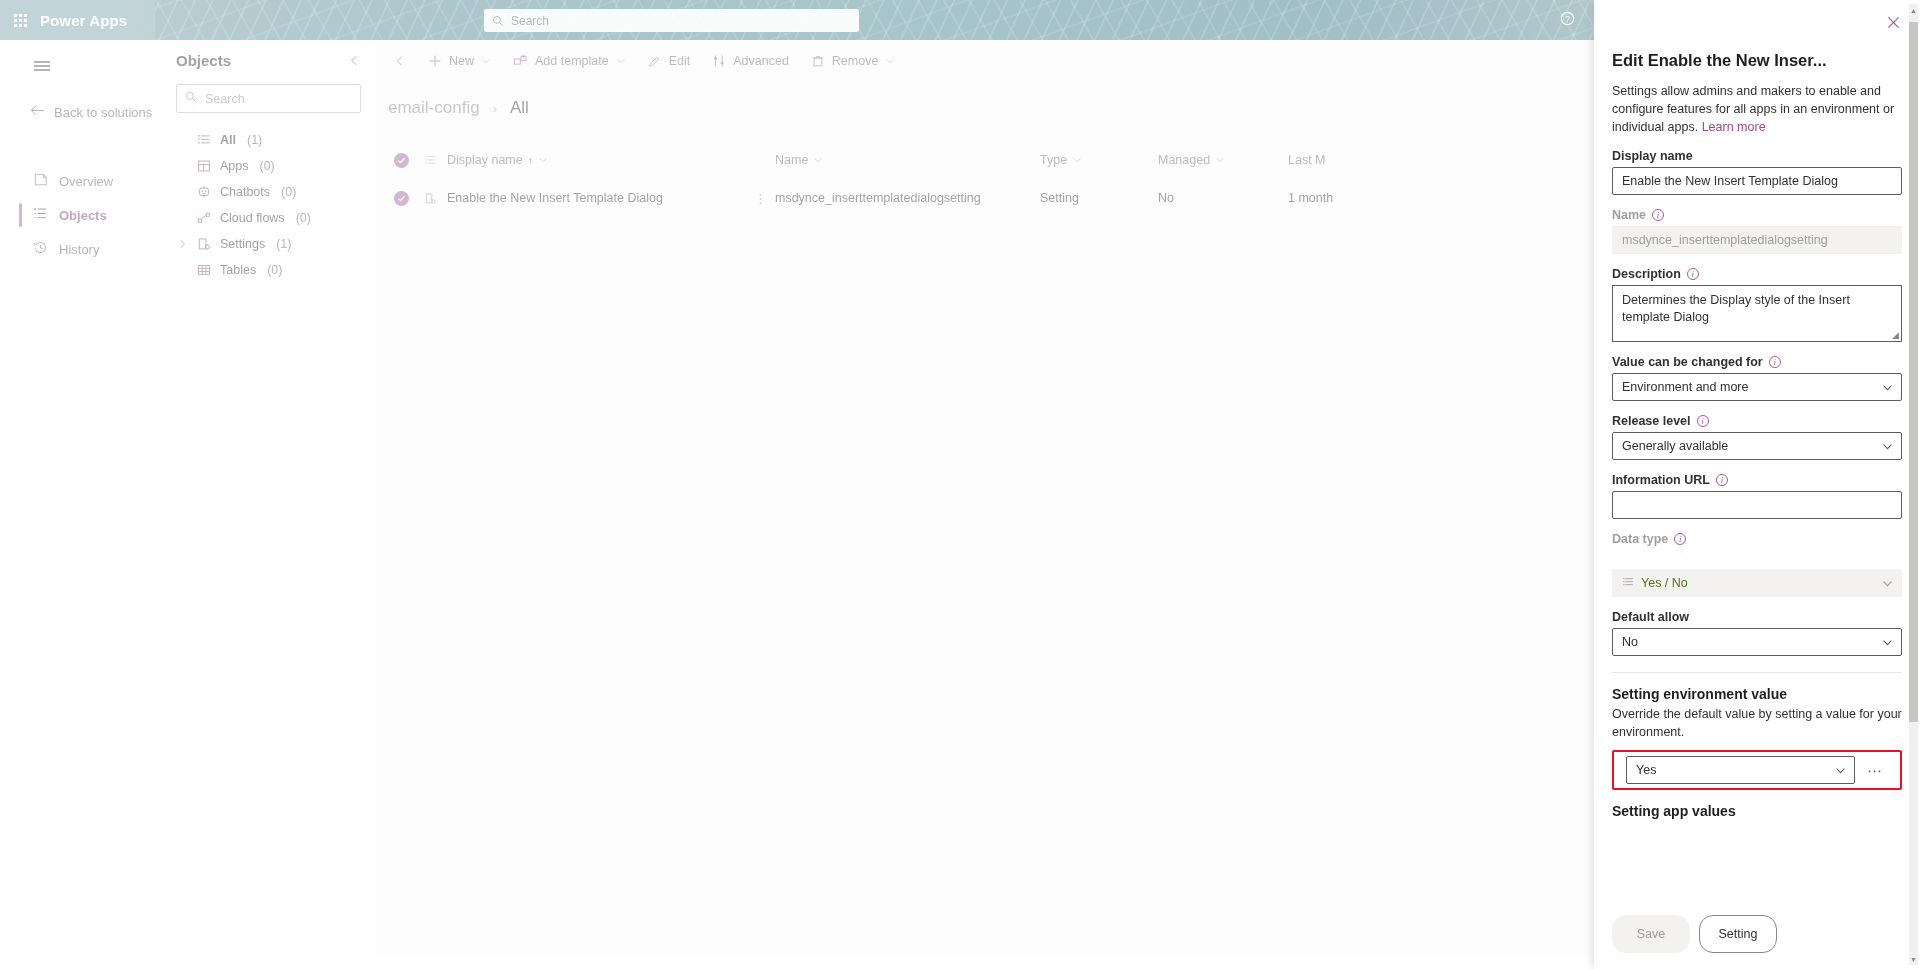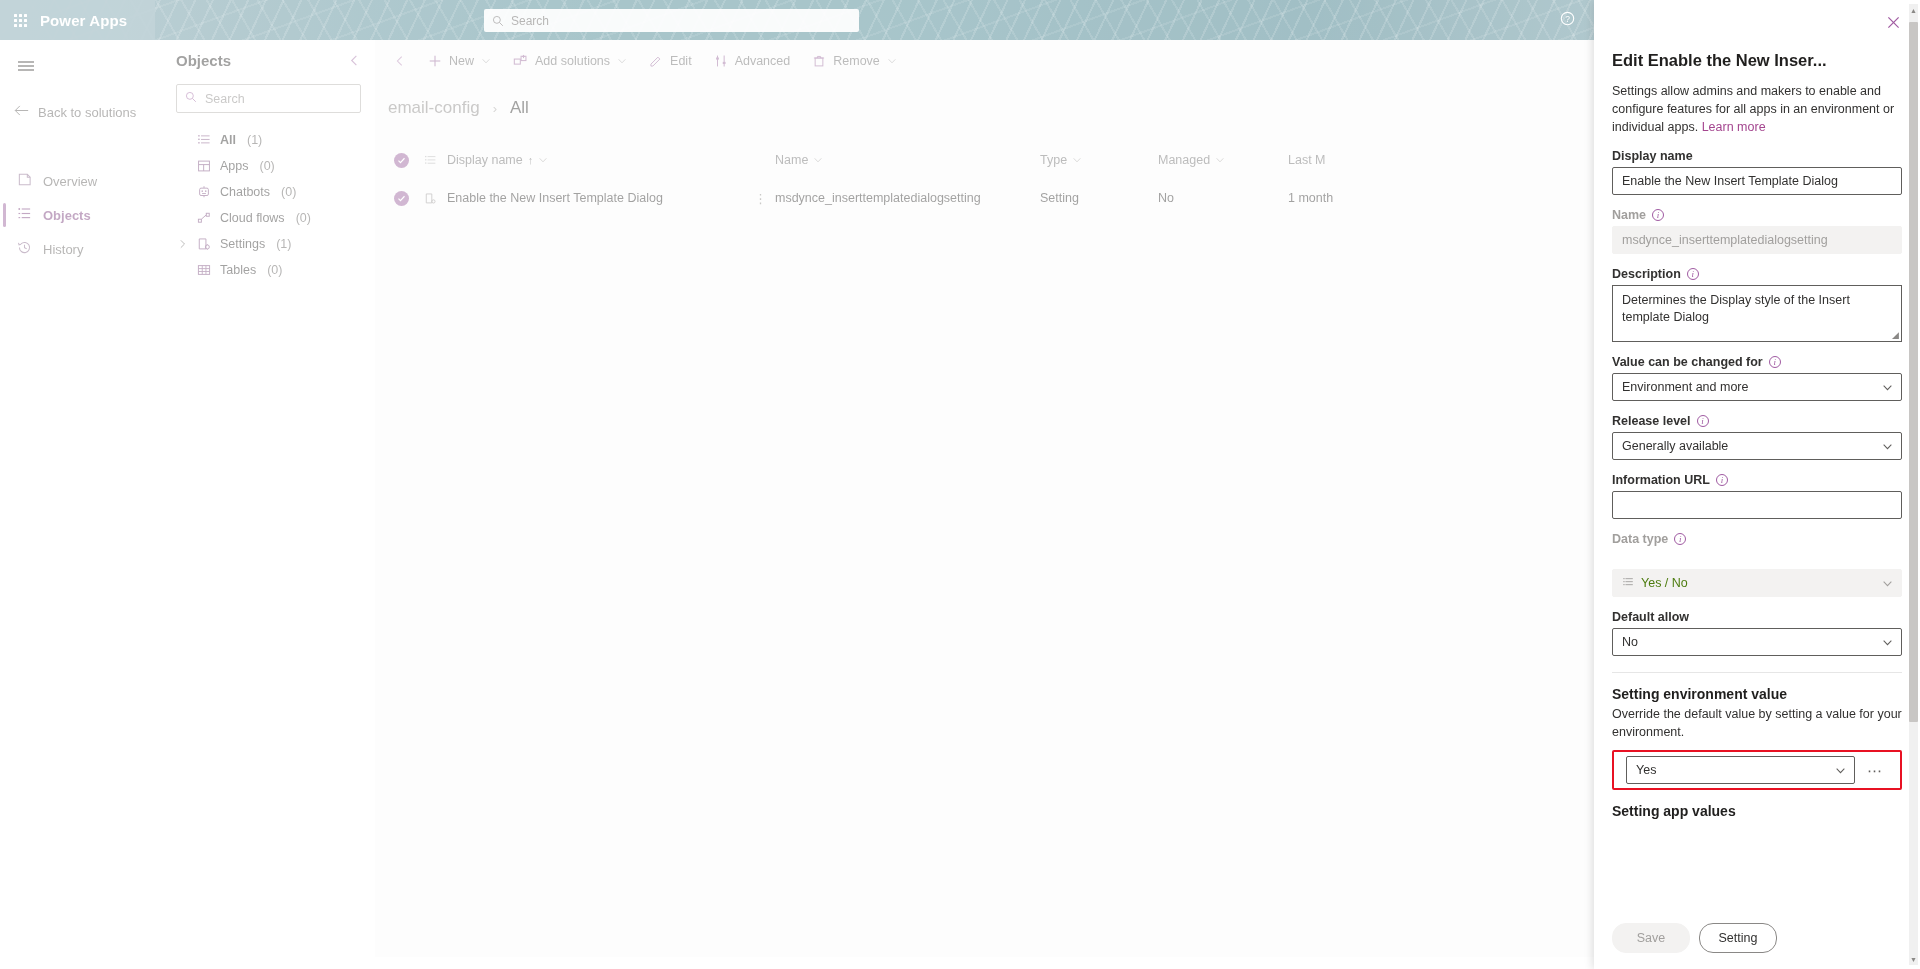--- a/index.html
+++ b/index.html
@@ -43,21 +43,21 @@
     display:flex; align-items:center; gap:7px; padding-left:16px;
     background:rgba(255,255,255,.10);
   }
   .env-texts { line-height:1.05; }
   .env-label { color:#fff; font-size:9px; opacity:.95; }
   .env-name { color:#fff; font-size:14px; }
   .env-icon { color:#fff; opacity:.95; display:flex; }
   .suite-icons { position:absolute; right:345px; top:0; height:40px; display:flex; align-items:center; gap:14px; color:#fff; }
 
   
-  .rail { position:absolute; left:0; top:40px; width:160px; height:684px; background:#fff; }
+  .rail { position:absolute; left:16px; top:40px; width:160px; height:684px; background:#fff; }
   .hamburger { width:52px; height:44px; display:flex; align-items:center; justify-content:center; cursor:pointer; margin-top:4px; }
   .hamburger span { display:block; width:16px; height:1.5px; background:#605e5c; margin:2.5px 0; }
   .back-link { display:flex; align-items:center; gap:9px; padding:0 0 0 14px; height:36px; color:#605e5c; font-size:13px; cursor:pointer; margin-top:6px; }
   .rail-items { margin-top:34px; }
   .rail-item { position:relative; display:flex; align-items:center; gap:11px; height:34px; padding-left:17px; color:#605e5c; font-size:13px; cursor:pointer; }
   .rail-item.active { color:#7b3f7d; font-weight:600; }
   .rail-item.active:before { content:""; position:absolute; left:3px; top:5px; width:2.5px; height:24px; background:#9a5f9c; border-radius:2px; }
 
   
   .objects-pane { position:absolute; left:160px; top:40px; width:215px; height:929px; background:#fff; }
@@ -156,21 +156,21 @@
   .section-sub { font-size:12.5px; color:#323130; margin-top:4px; line-height:1.4; }
 
   .highlight-box {
     margin-top:9px; border:2px solid #e81123; border-radius:2px; padding:4px 12px;
     display:flex; align-items:center; gap:7px;
   }
   .highlight-box .select { flex:1; }
   .ellipsis-btn { color:#605e5c; font-size:15px; letter-spacing:1px; cursor:pointer; padding:0 5px; line-height:1; }
 
   .panel-footer { padding:10px 18px 16px 18px; display:flex; gap:9px; justify-content:flex-start; }
-  .btn { height:30px; min-width:78px; border-radius:14px; font-size:12.5px; display:flex; align-items:center; justify-content:center; cursor:pointer; }
+  .btn { height:38px; min-width:78px; border-radius:14px; font-size:12.5px; display:flex; align-items:center; justify-content:center; cursor:pointer; }
   .btn-primary-disabled { background:#f3f2f1; color:#a19f9d; border:1px solid #f3f2f1; cursor:default; }
   .btn-default { background:#fff; color:#323130; border:1px solid #8a8886; }
 
   
   .pscroll { position:absolute; right:2px; top:4px; width:9px; height:961px; z-index:25; }
   .pscroll .track { position:absolute; inset:0; background:#f0f0f0; }
   .pscroll .thumb { position:absolute; left:0; top:18px; width:9px; height:700px; background:#c8c6c4; border-radius:1px; }
   .pscroll .arrow { position:absolute; left:0; width:9px; height:12px; display:flex; align-items:center; justify-content:center; color:#8a8886; font-size:7px; }
   .pscroll .arrow.up { top:0; }
   .pscroll .arrow.down { bottom:0; }
@@ -427,21 +427,21 @@
 
     <span class="cmd">
       <span class="ic">
         <svg width="15" height="15" viewBox="0 0 16 16">
             <rect x="1.4" y="5.4" width="6.4" height="5.4" fill="none" stroke="#9b6a9d" stroke-width="1.1"></rect>
             <rect x="8.6" y="2.4" width="5.2" height="4.6" fill="none" stroke="#9b6a9d" stroke-width="1.1"></rect>
             <line x1="11.2" y1="1" x2="11.2" y2="4.4" stroke="#9b6a9d" stroke-width="1.1"></line>
             <line x1="9.6" y1="2.6" x2="12.8" y2="2.6" stroke="#9b6a9d" stroke-width="1.1"></line>
           </svg>
       </span>
-      <span>Add solutions</span>
+      <span>Add template</span>
       <span class="chev">
         <svg width="10" height="10" viewBox="0 0 12 12">
             <polyline points="2,4 6,8.2 10,4" fill="none" stroke="#a8a8a8" stroke-width="1.1"></polyline>
           </svg>
       </span>
     </span>
 
     <span class="cmd">
       <span class="ic">
         <svg width="14" height="14" viewBox="0 0 16 16">

